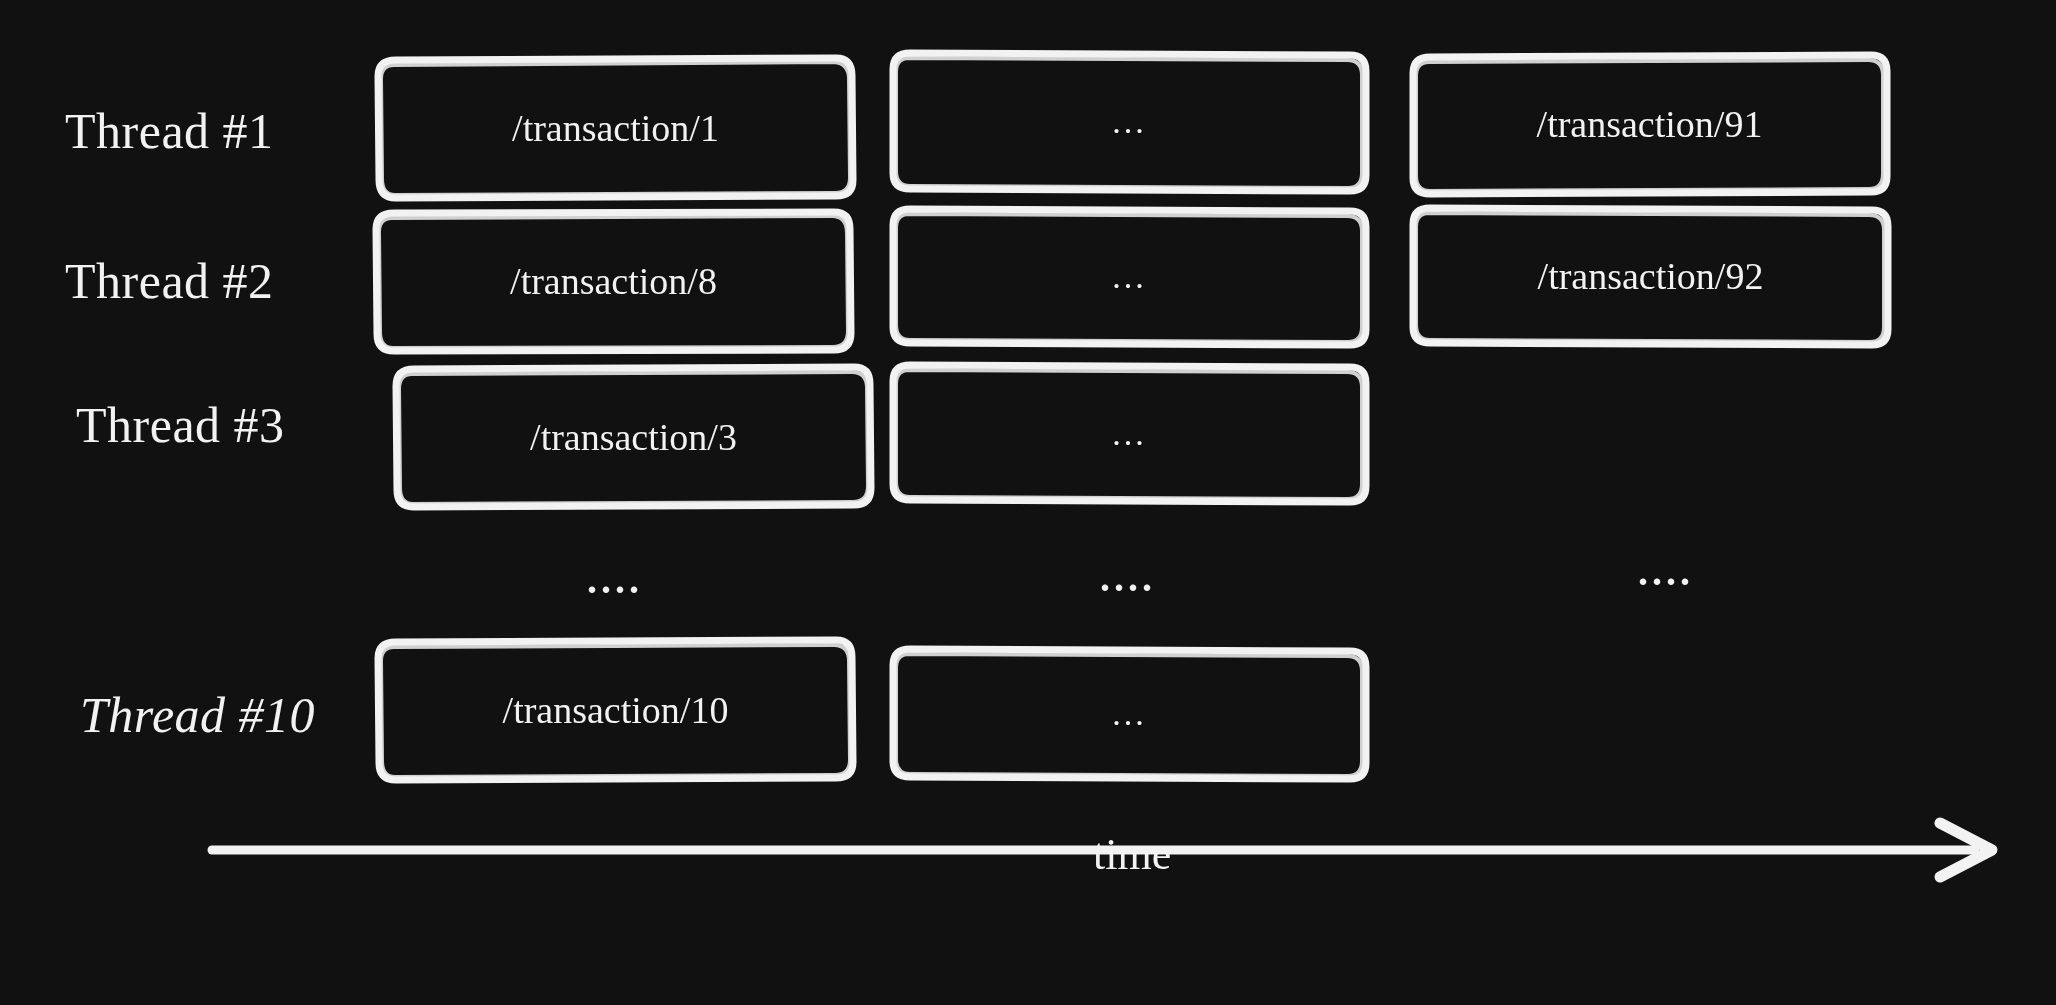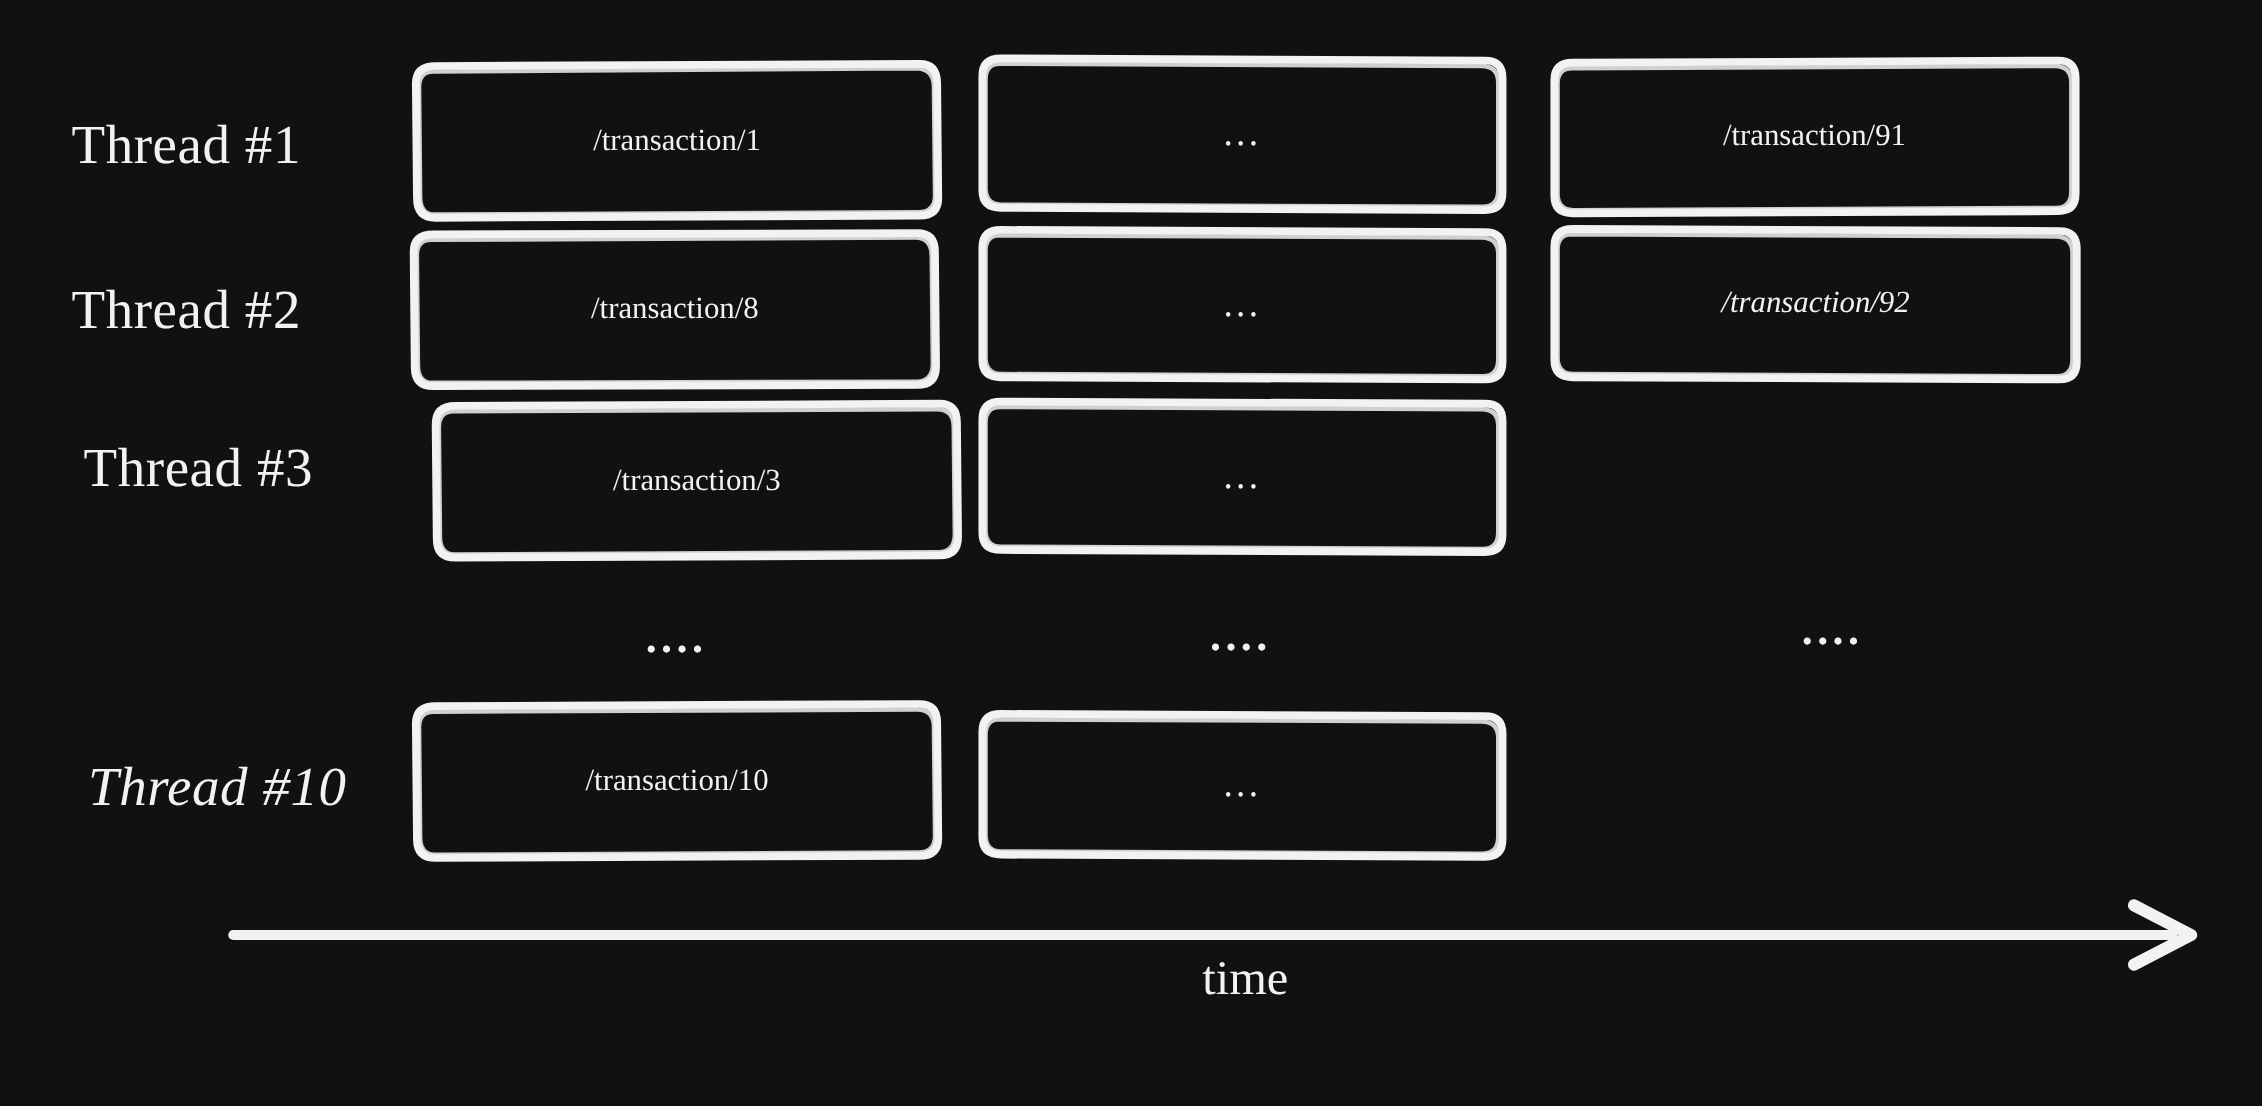--- a/index.html
+++ b/index.html
@@ -39,21 +39,21 @@
     position: absolute;
     left: -8px;
     top: -8px;
     width: calc(100% + 16px);
     height: calc(100% + 16px);
     pointer-events: none;
   }
   .txn-label {
     position: relative;
     color: #f2f2f2;
-    font-size: 28px;
+    font-size: 38px;
     line-height: 1;
     white-space: nowrap;
     z-index: 2;
   }
   .txn-label.ellipsis {
     font-size: 34px;
     letter-spacing: 3px;
   }
 
   
@@ -125,21 +125,21 @@
   </div>
 
   <div class="txn-box" style="left:892px; top:208px; width:475px; height:138px;">
     <svg class="sketch" viewBox="0 0 491 154" preserveAspectRatio="none">
       <path d="M26,9 L466,11 Q482,11 482,27 L482,129 Q482,145 466,145 L26,143 Q9,143 9,127 L9,25 Q9,9 26,9 Z" fill="none" stroke="#f2f2f2" stroke-width="7" stroke-linecap="round" stroke-linejoin="round"></path>
       <path d="M25,14 L463,16 Q478,16 478,31 L478,127 Q478,142 464,142 L26,140 Q12,140 12,125 L12,28 Q12,14 25,14 Z" fill="none" stroke="#f2f2f2" stroke-width="4" stroke-linecap="round" stroke-linejoin="round" opacity="0.85"></path>
     </svg>
     <span class="txn-label ellipsis">...</span>
   </div>
 
-  <div class="txn-box" style="left:1412px; top:206px; width:477px; height:140px;font-style:italic;">
+  <div class="txn-box" style="left:1412px; top:206px; width:477px; height:140px;">
     <svg class="sketch" viewBox="0 0 493 156" preserveAspectRatio="none">
       <path d="M26,10 L468,12 Q484,12 484,28 L484,131 Q484,147 468,147 L26,145 Q9,145 9,129 L9,26 Q9,10 26,10 Z" fill="none" stroke="#f2f2f2" stroke-width="7" stroke-linecap="round" stroke-linejoin="round"></path>
       <path d="M25,15 L465,17 Q480,17 480,32 L480,129 Q480,144 466,144 L26,142 Q12,142 12,127 L12,29 Q12,15 25,15 Z" fill="none" stroke="#f2f2f2" stroke-width="4" stroke-linecap="round" stroke-linejoin="round" opacity="0.85"></path>
     </svg>
     <span class="txn-label">/transaction/92</span>
   </div>
 
   <div class="thread-label" style="left:76px; top:400px;">Thread #3</div>
 
   <div class="txn-box" style="left:396px; top:367px; width:475px; height:140px;">
@@ -180,15 +180,15 @@
     </svg>
     <span class="txn-label ellipsis">...</span>
   </div>
 
 
   <svg id="time-axis" viewBox="0 0 1810 70" preserveAspectRatio="none">
     <line x1="12" y1="35" x2="1775" y2="35" stroke="#f2f2f2" stroke-width="9" stroke-linecap="round"></line>
     <path d="M1740,8 L1792,35 L1740,62" fill="none" stroke="#f2f2f2" stroke-width="11" stroke-linecap="round" stroke-linejoin="round"></path>
   </svg>
 
-  <div id="time-label" style="left:1093px; top:868px;font-family:Liberation Serif, serif;">time</div>
+  <div id="time-label" style="left:1093px; top:833px;font-family:Liberation Serif, serif;">time</div>
 
 </div>
 
 </body></html>

